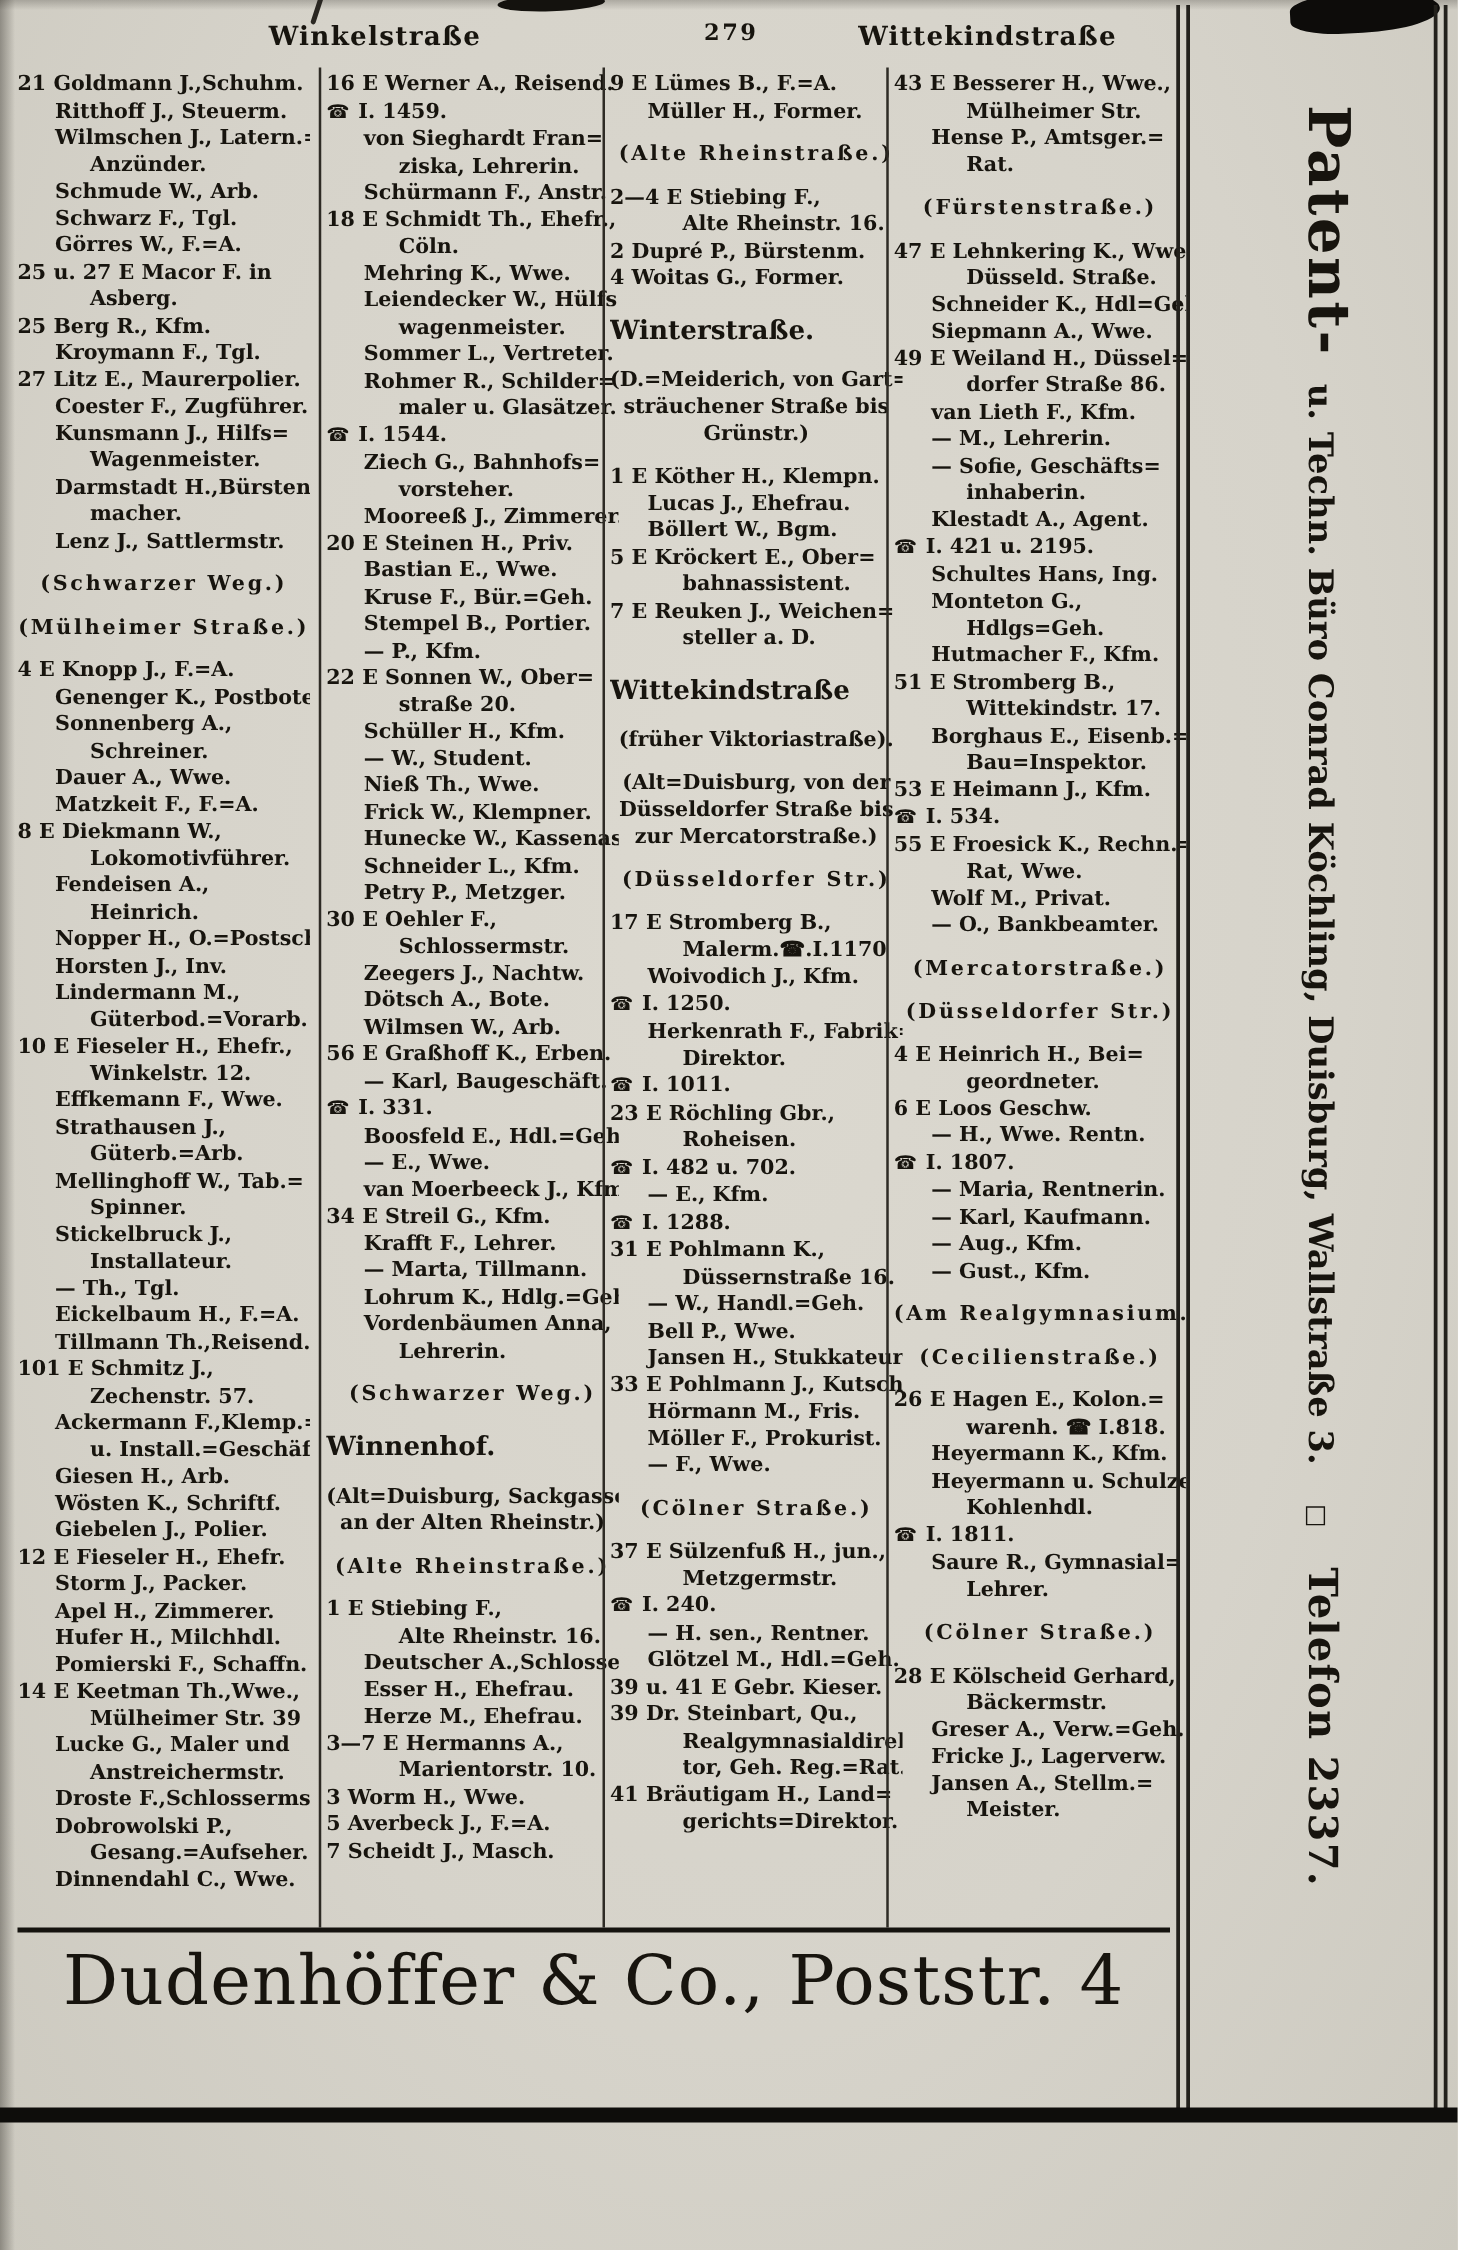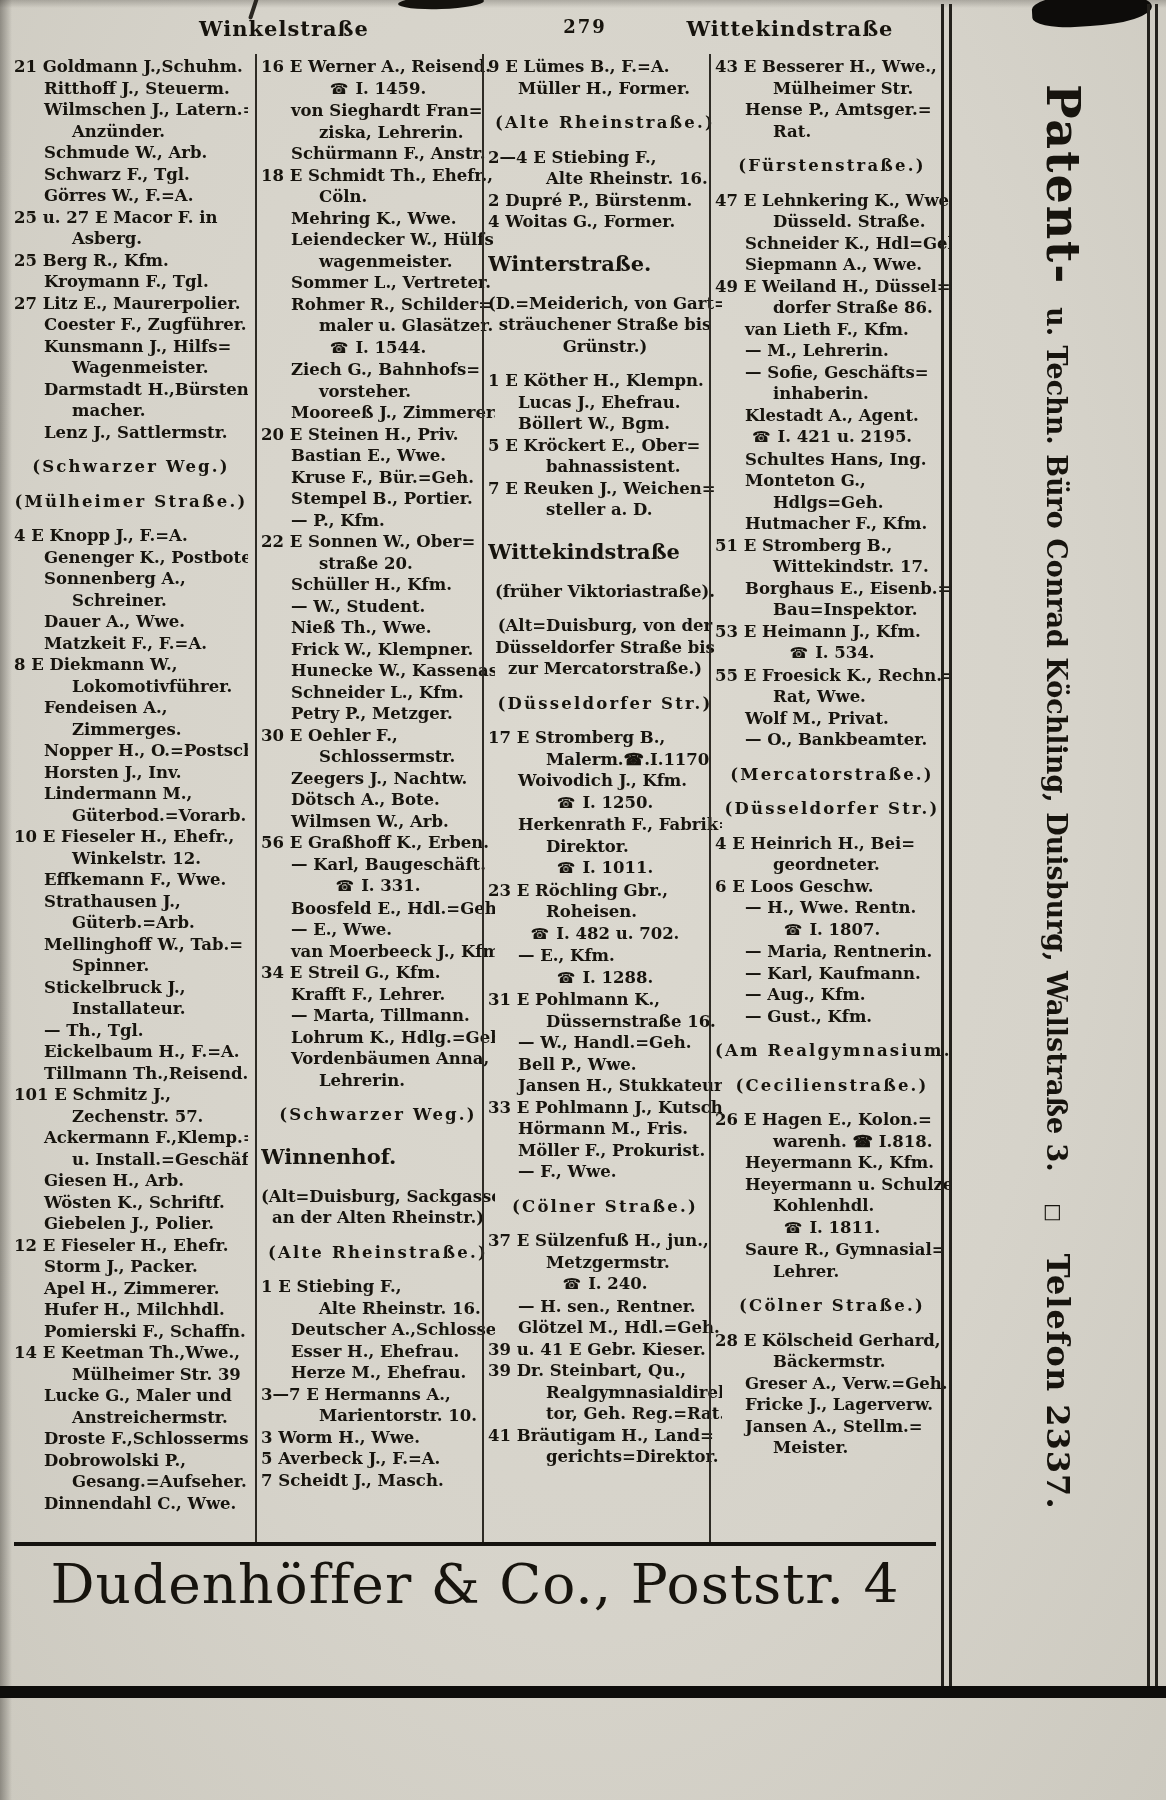--- a/index.html
+++ b/index.html
@@ -18,42 +18,42 @@
     background:linear-gradient(to bottom, rgba(45,42,36,.25), rgba(45,42,36,0));}
   .blob1{position:absolute;left:1032px;top:-6px;width:120px;height:32px;
     background:#0d0c0a;border-radius:45% 55% 60% 40%;transform:rotate(-3deg);}
   .blob2{position:absolute;left:398px;top:-4px;width:86px;height:13px;
     background:#14120e;border-radius:50%;transform:rotate(-2deg);}
   .blob3{position:absolute;left:252px;top:-6px;width:4px;height:26px;
     background:#2a2722;transform:rotate(18deg);border-radius:2px;}
 
   .hdr{position:absolute;top:16px;font-size:21px;font-weight:700;letter-spacing:1px;
     transform:translateX(-50%);white-space:nowrap;}
-  .hdr-left{left:284px;}
+  .hdr-left{left:300px;}
   .hdr-num{left:563px;font-size:18px;letter-spacing:2px;margin-left:22px;}
   .hdr-right{left:790px;}
 
   .col{position:absolute;top:56px;width:234px;height:1486px;overflow:hidden;}
   .col1{left:14px;}
   .col2{left:261px;}
   .col3{left:488px;}
   .col4{left:715px;}
   .vrule{position:absolute;top:54px;height:1488px;width:2px;background:#2e2b25;}
   .vr1{left:255px;}
   .vr2{left:482px;}
   .vr3{left:709px;}
 
   .ln{font-size:16.5px;line-height:21.5px;font-weight:700;white-space:nowrap;}
   .num{padding-left:0;}
   .name{padding-left:30px;}
   .cont{padding-left:58px;}
   .cnote{text-align:center;padding-left:0;}
   .c2{letter-spacing:2.2px;}
   .head{font-size:21px;line-height:26px;padding:5px 0 3px;}
-  .phone{text-align:center;}
+  .phone{}
   .pi{font-family:"DejaVu Sans", sans-serif;font-size:15px;margin-right:7px;}
   .spacer{height:13px;}
 
   
   .sbv{position:absolute;top:4px;height:1684px;width:2.5px;background:#23211c;}
   .sbv1{left:941px;}
   .sbv2{left:949px;}
   .sbv3{left:1147px;}
   .sbv4{left:1155px;}
 
@@ -111,21 +111,21 @@
       <div class="spacer"></div>
       <div class="ln num">4 E Knopp J., F.=A.</div>
       <div class="ln name">Genenger K., Postbote.</div>
       <div class="ln name">Sonnenberg A.,</div>
       <div class="ln cont">Schreiner.</div>
       <div class="ln name">Dauer A., Wwe.</div>
       <div class="ln name">Matzkeit F., F.=A.</div>
       <div class="ln num">8 E Diekmann W.,</div>
       <div class="ln cont">Lokomotivführer.</div>
       <div class="ln name">Fendeisen A.,</div>
-      <div class="ln cont">Zimmerges.</div>
+      <div class="ln cont">Heinrich.</div>
       <div class="ln name">Nopper H., O.=Postsch.</div>
       <div class="ln name">Horsten J., Inv.</div>
       <div class="ln name">Lindermann M.,</div>
       <div class="ln cont">Güterbod.=Vorarb.</div>
       <div class="ln num">10 E Fieseler H., Ehefr.,</div>
       <div class="ln cont">Winkelstr. 12.</div>
       <div class="ln name">Effkemann F., Wwe.</div>
       <div class="ln name">Strathausen J.,</div>
       <div class="ln cont">Güterb.=Arb.</div>
       <div class="ln name">Mellinghoff W., Tab.=</div>

